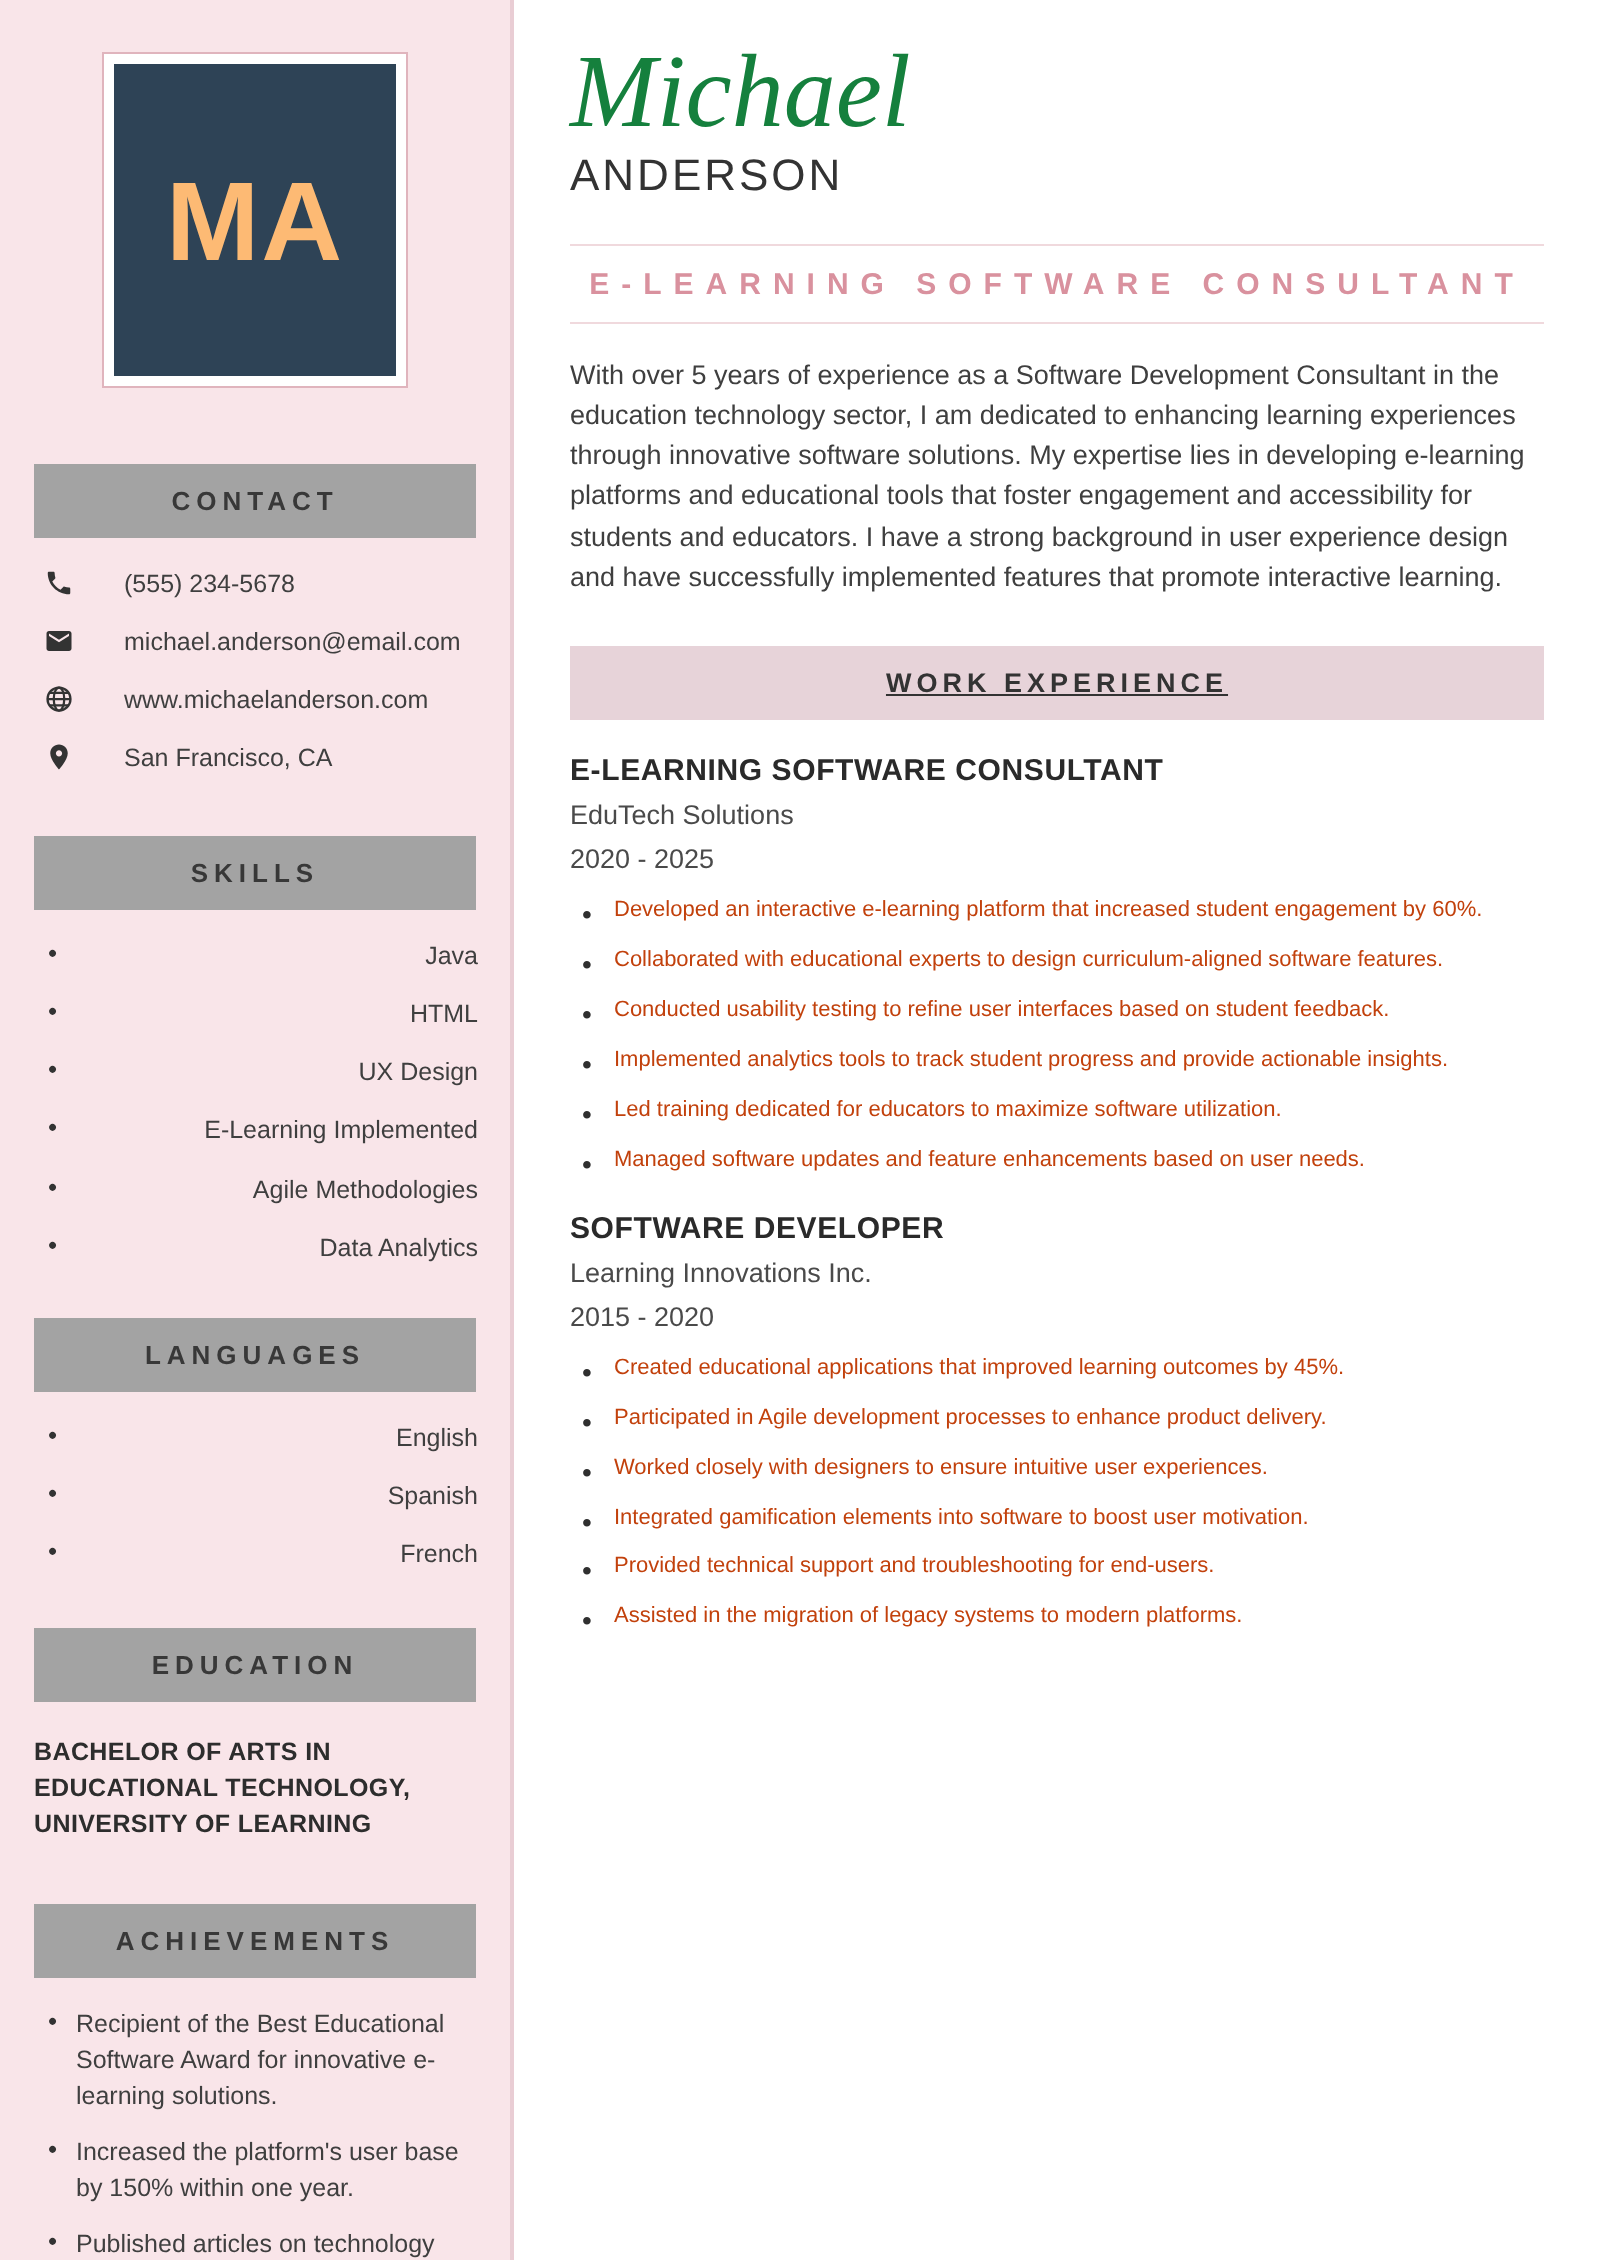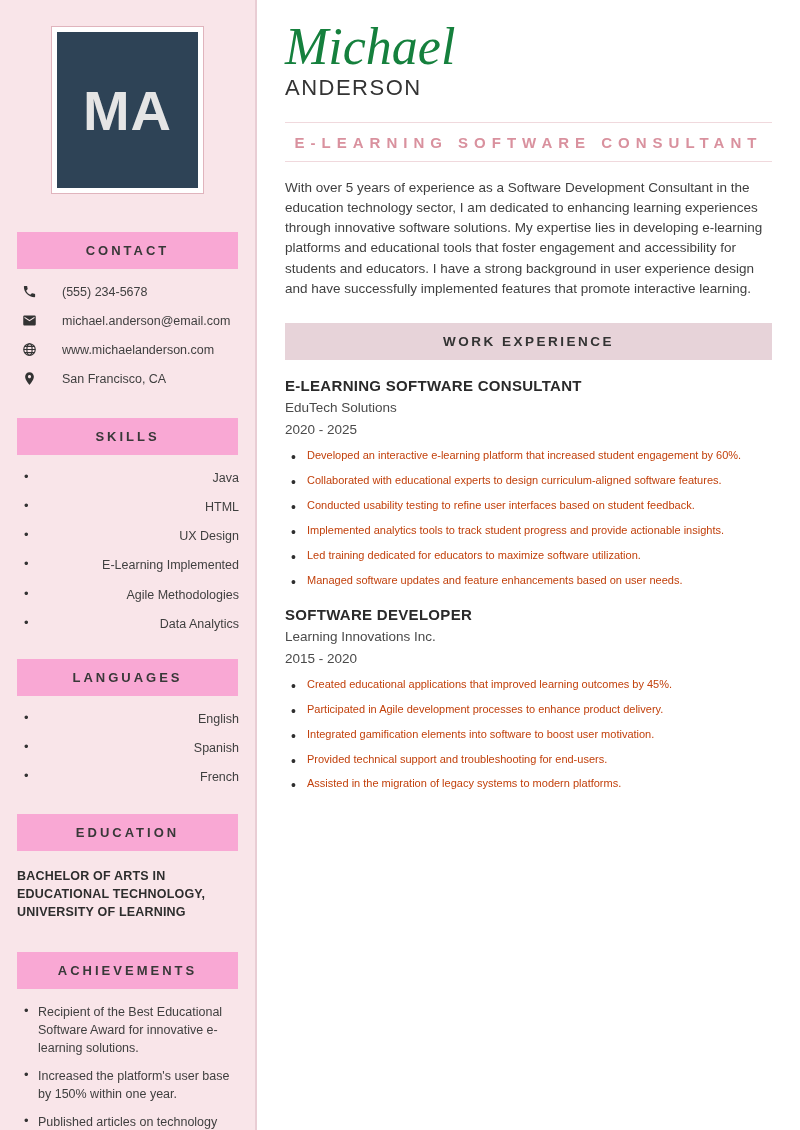--- a/index.html
+++ b/index.html
@@ -22,27 +22,27 @@
   .photo-frame {
     width:153px; height:168px;
     margin:26px auto 0;
     background:#ffffff;
     border:1px solid #e0b4bd;
     display:flex; align-items:center; justify-content:center;
   }
   .monogram {
     width:141px; height:156px;
     background:#2e4356;
-    color:#e5e5e5;
+    color:#fdba74;
     display:flex; align-items:center; justify-content:center;
     font-size:56px; font-weight:bold; letter-spacing:1px;
   }
   .side-band {
     margin:0 17px;
-    background:#f9a8d4;
+    background:#a3a3a3;
     text-align:center;
     padding:11px 4px;
     font-size:13px; font-weight:bold;
     letter-spacing:3px;
     color:#383838;
   }
   .contact-list { margin:15px 16px 0 22px; }
   .contact-row {
     display:flex; align-items:center; gap:25px;
     font-size:12.5px; color:#3f3f3f;
@@ -119,20 +119,21 @@
     color:#3f3f3f;
   }
   .work-band {
     margin-top:24px;
     background:#e7d3d9;
     text-align:center;
     padding:11px 0;
     font-size:13.5px; font-weight:bold;
     letter-spacing:2.5px;
     color:#333333;
+    text-decoration:underline;
   }
   .job { margin-top:17px; }
   .job-title {
     font-size:15px; font-weight:bold;
     color:#2a2a2a;
     letter-spacing:0.3px;
   }
   .job-company { font-size:13.5px; color:#4a4a4a; margin-top:6px; }
   .job-dates   { font-size:13.5px; color:#4a4a4a; margin-top:7px; }
   .job-bullets {
@@ -253,19 +254,20 @@
   </section>
 
   <section class="job">
     <div class="job-title">SOFTWARE DEVELOPER</div>
     <div class="job-company">Learning Innovations Inc.</div>
     <div class="job-dates">2015 - 2020</div>
     <ul class="job-bullets">
 
     <li>Created educational applications that improved learning outcomes by 45%.</li>
         <li>Participated in Agile development processes to enhance product delivery.</li>
+        <li>Worked closely with designers to ensure intuitive user experiences.</li>
         <li>Integrated gamification elements into software to boost user motivation.</li>
         <li>Provided technical support and troubleshooting for end-users.</li>
         <li>Assisted in the migration of legacy systems to modern platforms.</li>
       </ul>
   </section>
 
 </main>
 
 </body></html>

